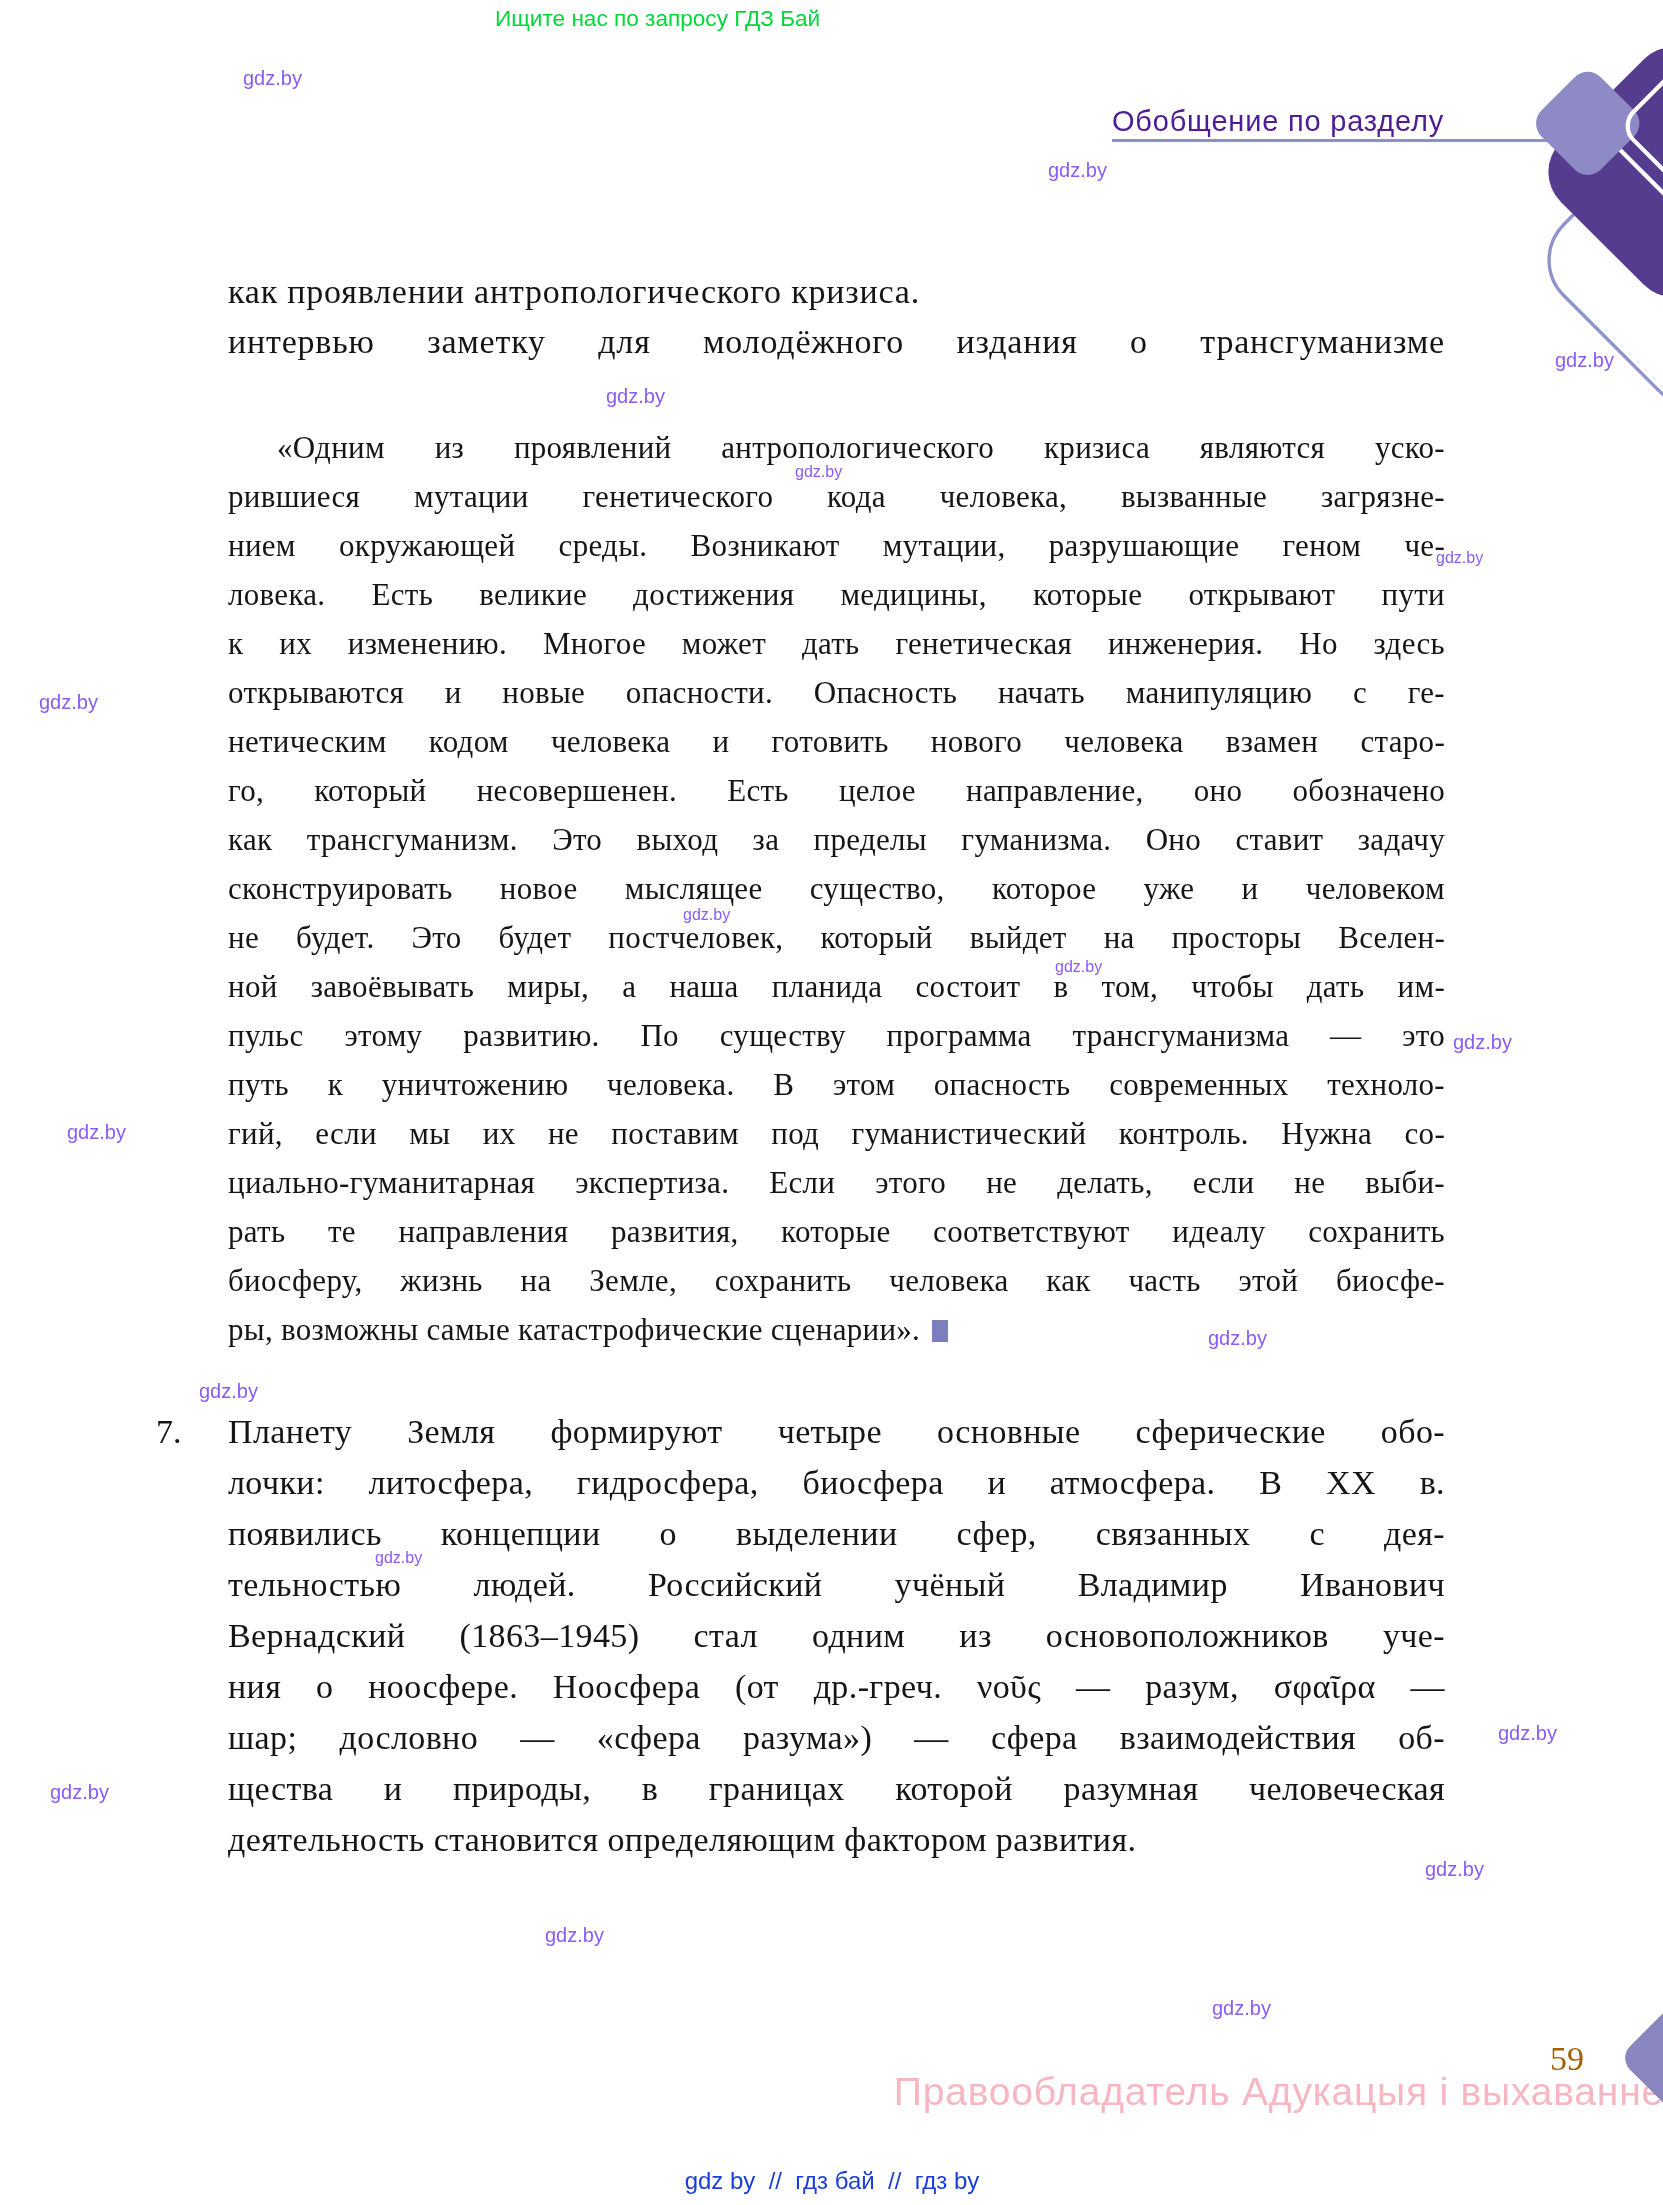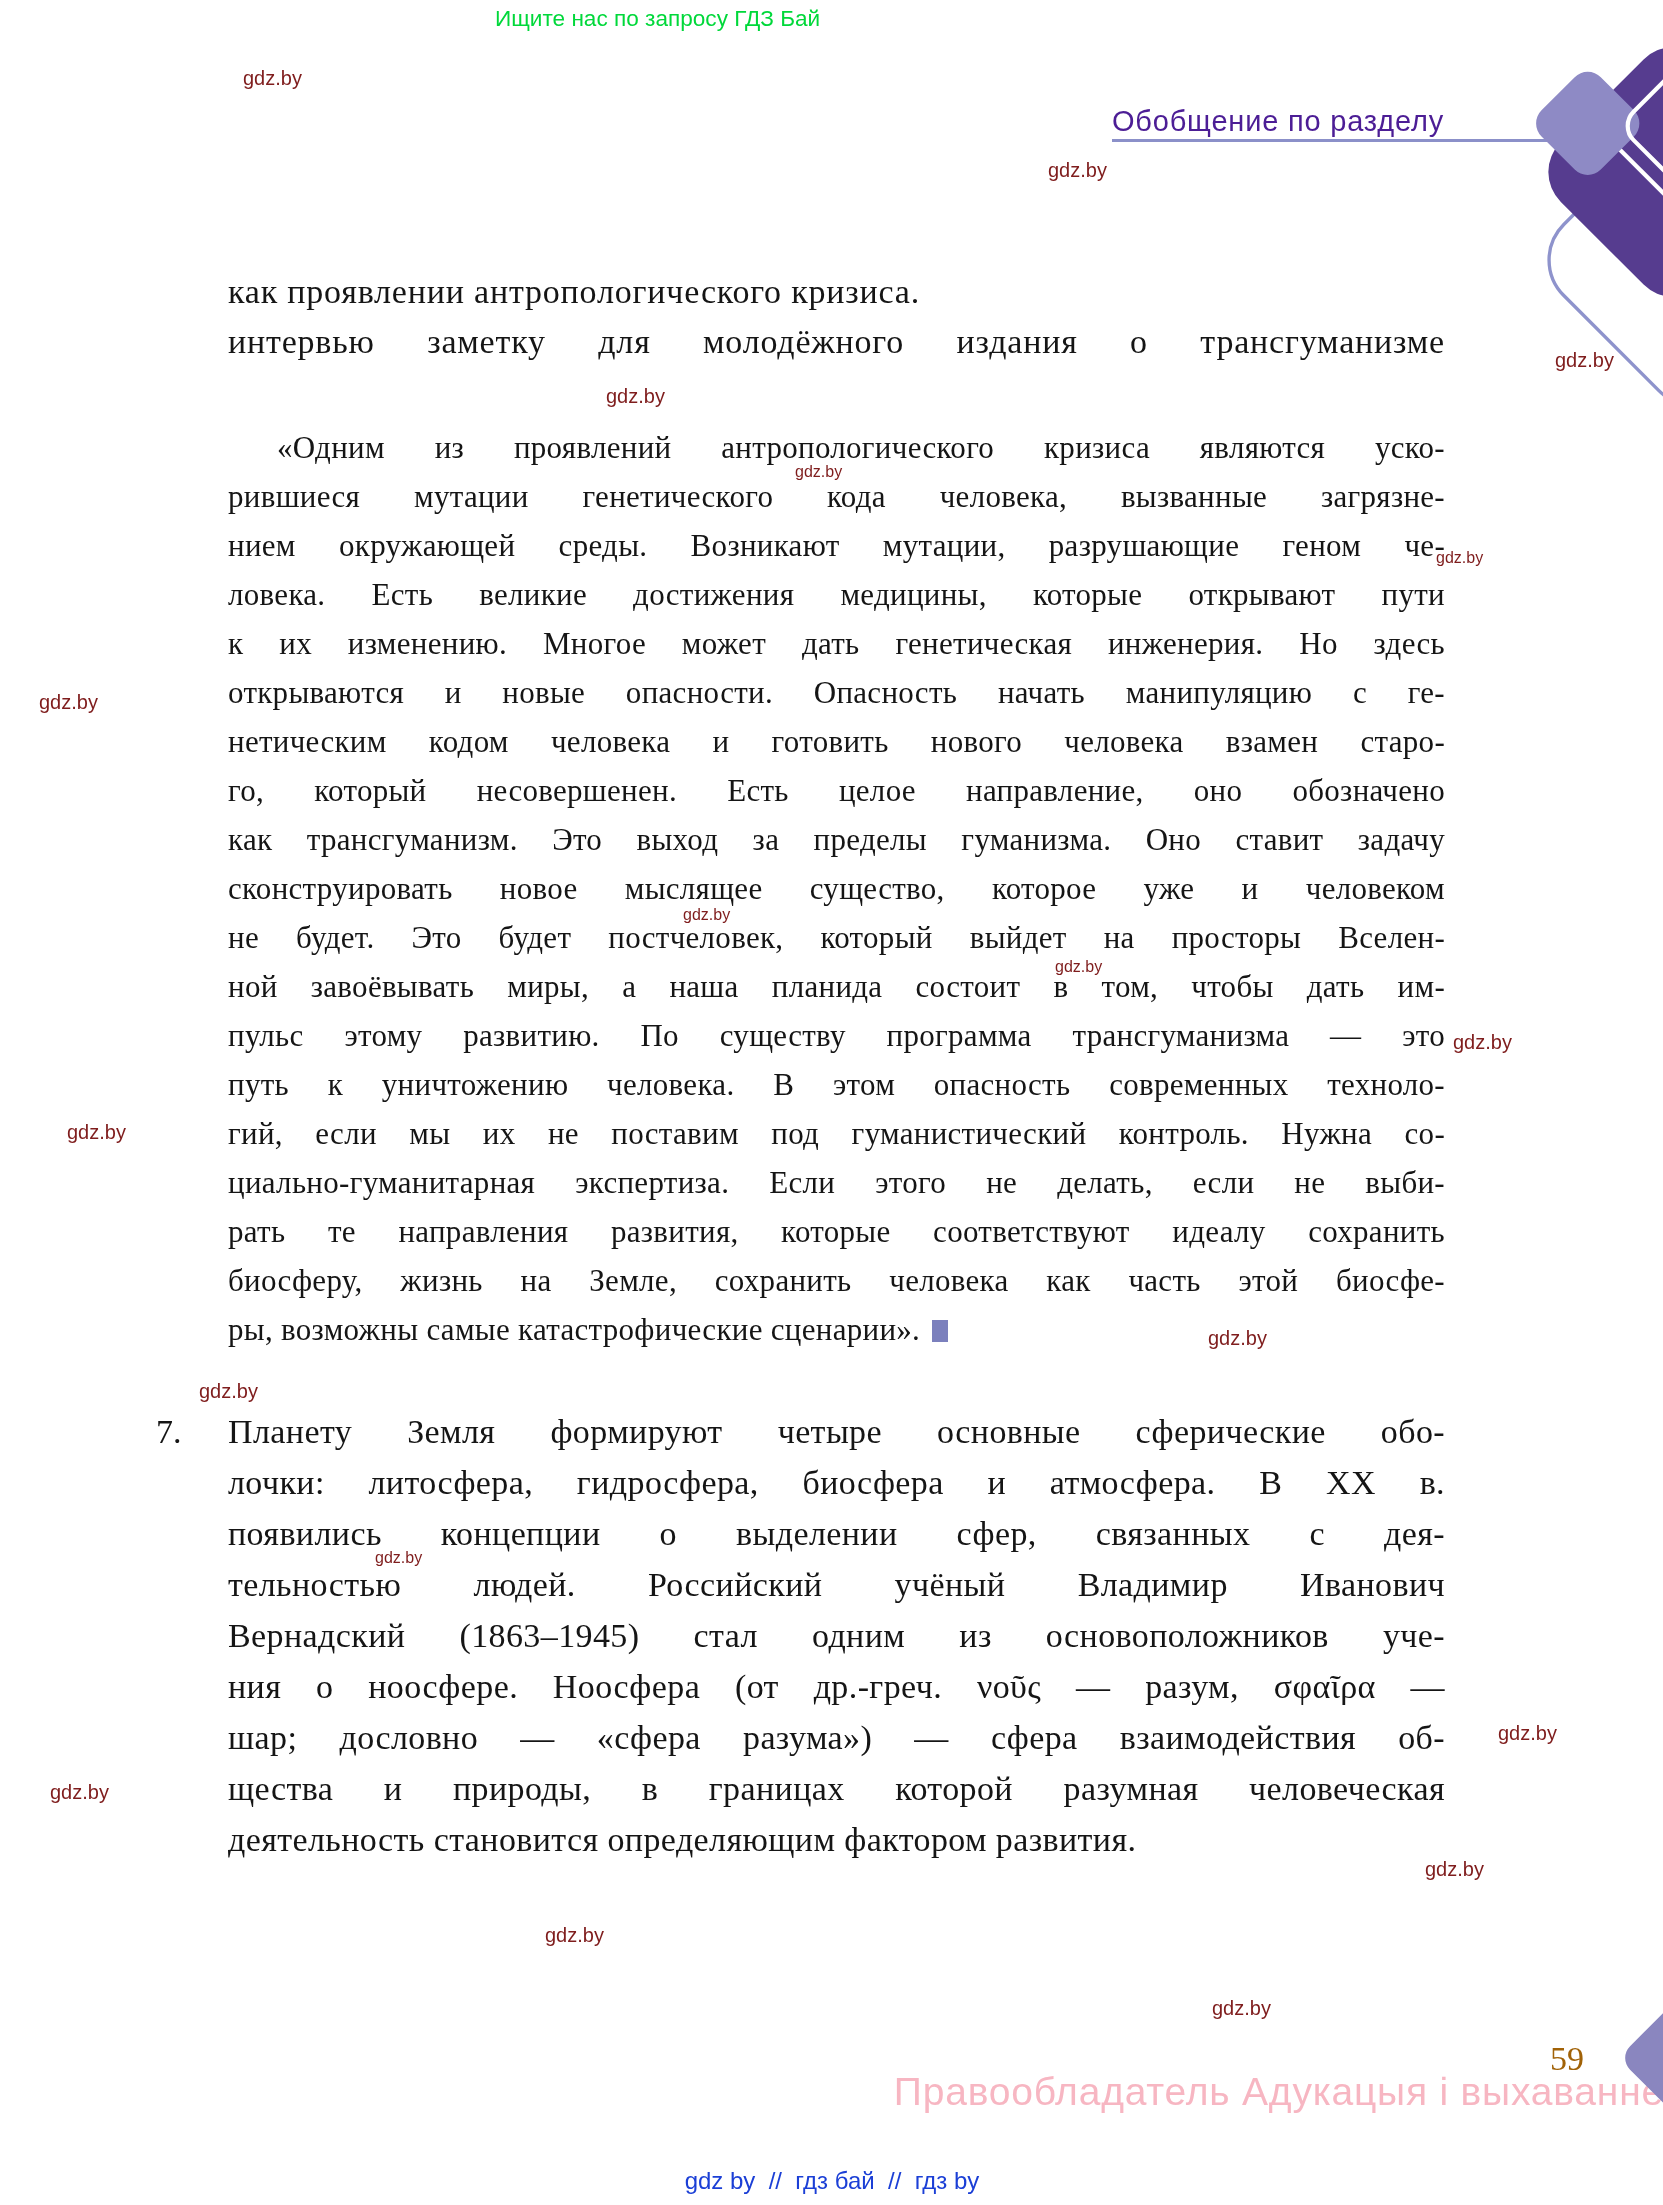--- a/index.html
+++ b/index.html
@@ -1,19 +1,19 @@
 <!DOCTYPE html>
 <html style="font-size:13.4px"><head>
 <meta charset="utf-8">
 <style>
   html,body{margin:0;padding:0;background:#e8e8e8;}
   .page{position:relative;width:1664px;height:2205px;background:#ffffff;overflow:hidden;
         font-family:"Liberation Sans",sans-serif;color:#151515;}
   
-  .wm{position:absolute;font:20px/1.1 "Liberation Sans",sans-serif;color:#7f1d1d;white-space:nowrap;}
+  .wm{position:absolute;font:20px/1.1 "Liberation Sans",sans-serif;color:#8b5cf6;white-space:nowrap;}
   .wm.sm{font-size:16px;}
   .banner{position:absolute;left:495px;top:5px;font:22.6px/1.2 "Liberation Sans",sans-serif;color:#00d83a;white-space:nowrap;text-align:center;}
   
   .sec-title{position:absolute;left:1112px;top:104px;font:29px/1.2 "Liberation Sans",sans-serif;
              color:#4c1d95;letter-spacing:0.8px;white-space:nowrap;}
   .sec-rule{position:absolute;left:1112px;top:139px;width:449px;height:2.5px;background:#8b90c9;}
   
   .col{position:absolute;left:228px;width:1217px;}
   .serif{font-family:"Liberation Serif",serif;font-size:34px;line-height:50px;letter-spacing:0.8px;}
   #intro{top:267px;}

